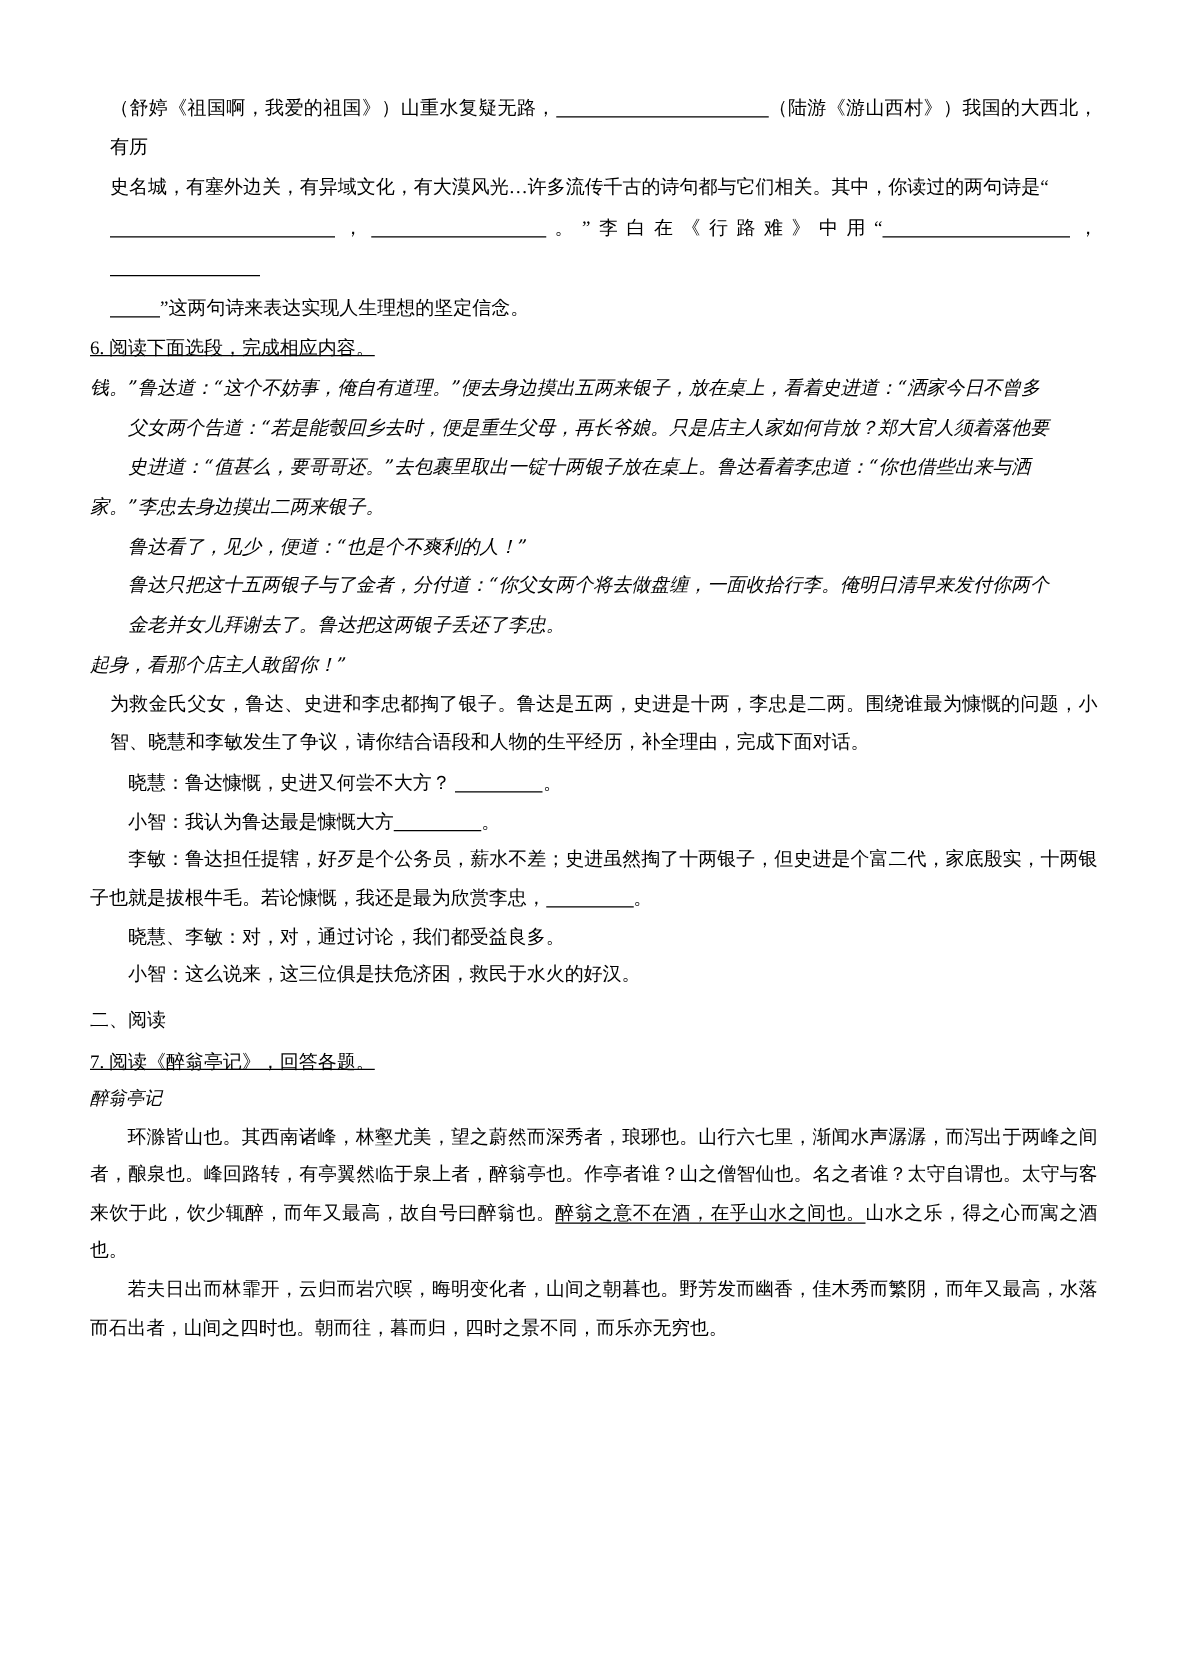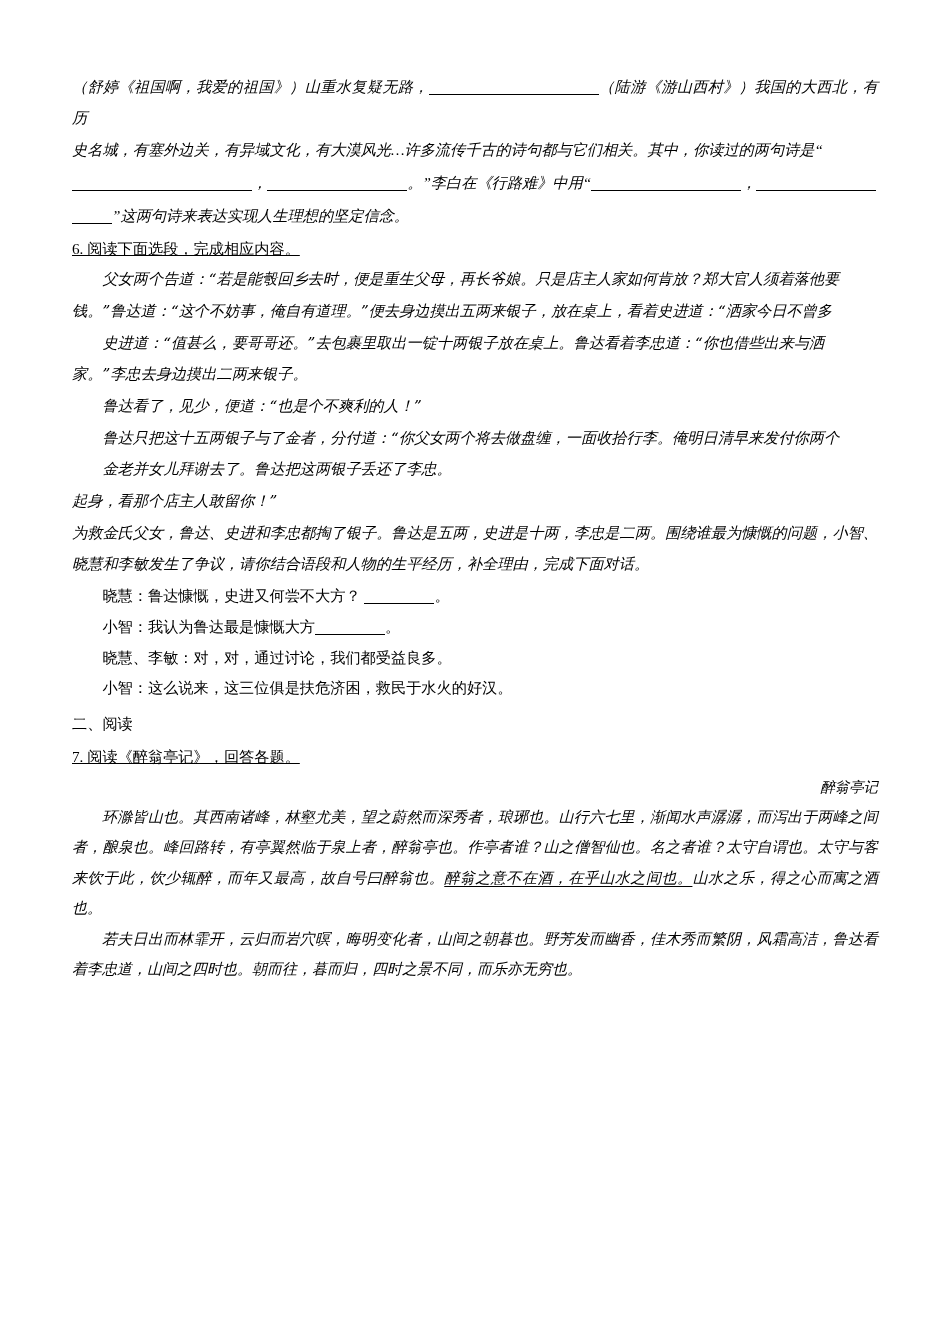--- a/index.html
+++ b/index.html
@@ -20,22 +20,21 @@
     height: 1344px;
     box-sizing: border-box;
     padding: 72px 72px 40px 72px;
     overflow: hidden;
   }
   .blk {
     font-size: 15.2px;
     line-height: 2.02;
     text-align: justify;
     text-justify: inter-ideograph;
-    margin: 0 0 2px 0;
-    font-style: italic;
+    margin: 0 0 2px 16px;
   }
   .gap {
     display: inline-block;
     border-bottom: 1px solid #000;
     vertical-align: -3px;
   }
   .qline {
     font-size: 15.2px;
     line-height: 2.02;
     margin: 2px 0 0 0;
@@ -67,31 +66,29 @@
     line-height: 2.0;
     margin: 6px 0 0 0;
     font-family: Liberation Mono, monospace;
   }
   .smalltitle {
     font-size: 14.4px;
     line-height: 2.0;
     margin: 0;
     font-family: "DejaVu Serif", "Liberation Serif", serif;
     font-style: italic;
-    text-align: right;
   }
   .classic {
     font-size: 15px;
     line-height: 2.02;
     text-align: justify;
     text-justify: inter-ideograph;
     margin: 0 0 1px 0;
     text-indent: 2em;
     font-family: "DejaVu Serif", "Liberation Serif", serif;
-    font-style: italic;
   }
   u.ul { text-decoration: underline; text-underline-offset: 3px; }
 </style>
 </head>
 <body>
 
 <div class="page">
 
   <p class="blk">
     <span>（舒婷《祖国啊，我爱的祖国》）山重水复疑无路，</span><span class="gap" style="width:170px"></span><span>（陆游《游山西村》）我国的大西北，有历</span>
@@ -101,48 +98,51 @@
   </p>
   <p class="blk">
     <span class="gap" style="width:180px"></span><span>，</span><span class="gap" style="width:140px"></span><span>。”李白在《行路难》中用“</span><span class="gap" style="width:150px"></span><span>，</span><span class="gap" style="width:120px"></span>
   </p>
   <p class="blk">
     <span class="gap" style="width:40px"></span><span>”这两句诗来表达实现人生理想的坚定信念。</span>
   </p>
 
   <p class="qline">6. 阅读下面选段，完成相应内容。</p>
 
+  <p class="story noind">钱。”鲁达道：“这个不妨事，俺自有道理。”便去身边摸出五两来银子，放在桌上，看着史进道：“洒家今日不曾多</p>
   <p class="story">父女两个告道：“若是能彀回乡去时，便是重生父母，再长爷娘。只是店主人家如何肯放？郑大官人须着落他要</p>
-  <p class="story noind">钱。”鲁达道：“这个不妨事，俺自有道理。”便去身边摸出五两来银子，放在桌上，看着史进道：“洒家今日不曾多</p>
   <p class="story">史进道：“值甚么，要哥哥还。”去包裹里取出一锭十两银子放在桌上。鲁达看着李忠道：“你也借些出来与洒</p>
   <p class="story noind">家。”李忠去身边摸出二两来银子。</p>
   <p class="story">鲁达看了，见少，便道：“也是个不爽利的人！”</p>
   <p class="story">鲁达只把这十五两银子与了金者，分付道：“你父女两个将去做盘缠，一面收拾行李。俺明日清早来发付你两个</p>
   <p class="story">金老并女儿拜谢去了。鲁达把这两银子丢还了李忠。</p>
   <p class="story noind">起身，看那个店主人敢留你！”</p>
 
   <p class="blk">为救金氏父女，鲁达、史进和李忠都掏了银子。鲁达是五两，史进是十两，李忠是二两。围绕谁最为慷慨的问题，小智、晓慧和李敏发生了争议，请你结合语段和人物的生平经历，补全理由，完成下面对话。</p>
 
   <p class="dialog">
     <span>晓慧：</span><span>鲁达慷慨，史进又何尝不大方？ </span><span class="gap" style="width:70px"></span><span>。</span>
   </p>
   <p class="dialog">
     <span>小智：</span><span>我认为鲁达最是慷慨大方</span><span class="gap" style="width:70px"></span><span>。</span>
   </p>
   <p class="dialog">
+    <span>李敏：</span><span>鲁达担任提辖，好歹是个公务员，薪水不差；史进虽然掏了十两银子，但史进是个富二代，家底殷实，十两银子也就是拔根牛毛。若论慷慨，我还是最为欣赏李忠，</span><span class="gap" style="width:70px"></span><span>。</span>
+  </p>
+  <p class="dialog">
     <span>晓慧、李敏：</span><span>对，对，通过讨论，我们都受益良多。</span>
   </p>
   <p class="dialog">
     <span>小智：</span><span>这么说来，这三位俱是扶危济困，救民于水火的好汉。</span>
   </p>
 
   <p class="sectitle">二、阅读</p>
   <p class="qline">7. 阅读《醉翁亭记》，回答各题。</p>
   <p class="smalltitle">醉翁亭记</p>
 
   <p class="classic">
     <span>环滁皆山也。其西南诸峰，林壑尤美，望之蔚然而深秀者，琅琊也。山行六七里，渐闻水声潺潺，而泻出于两峰之间者，酿泉也。峰回路转，有亭翼然临于泉上者，醉翁亭也。作亭者谁？山之僧智仙也。名之者谁？太守自谓也。太守与客来饮于此，饮少辄醉，而年又最高，故自号曰醉翁也。</span><u class="ul">醉翁之意不在酒，在乎山水之间也。</u><span>山水之乐，得之心而寓之酒也。</span>
   </p>
 
-  <p class="classic">若夫日出而林霏开，云归而岩穴暝，晦明变化者，山间之朝暮也。野芳发而幽香，佳木秀而繁阴，风霜高洁，鲁达看着李忠道，山间之四时也。朝而往，暮而归，四时之景不同，而乐亦无穷也。</p>
+  <p class="classic">若夫日出而林霏开，云归而岩穴暝，晦明变化者，山间之朝暮也。野芳发而幽香，佳木秀而繁阴，而年又最高，水落而石出者，山间之四时也。朝而往，暮而归，四时之景不同，而乐亦无穷也。</p>
 
 
 </div>
 
 </body></html>

